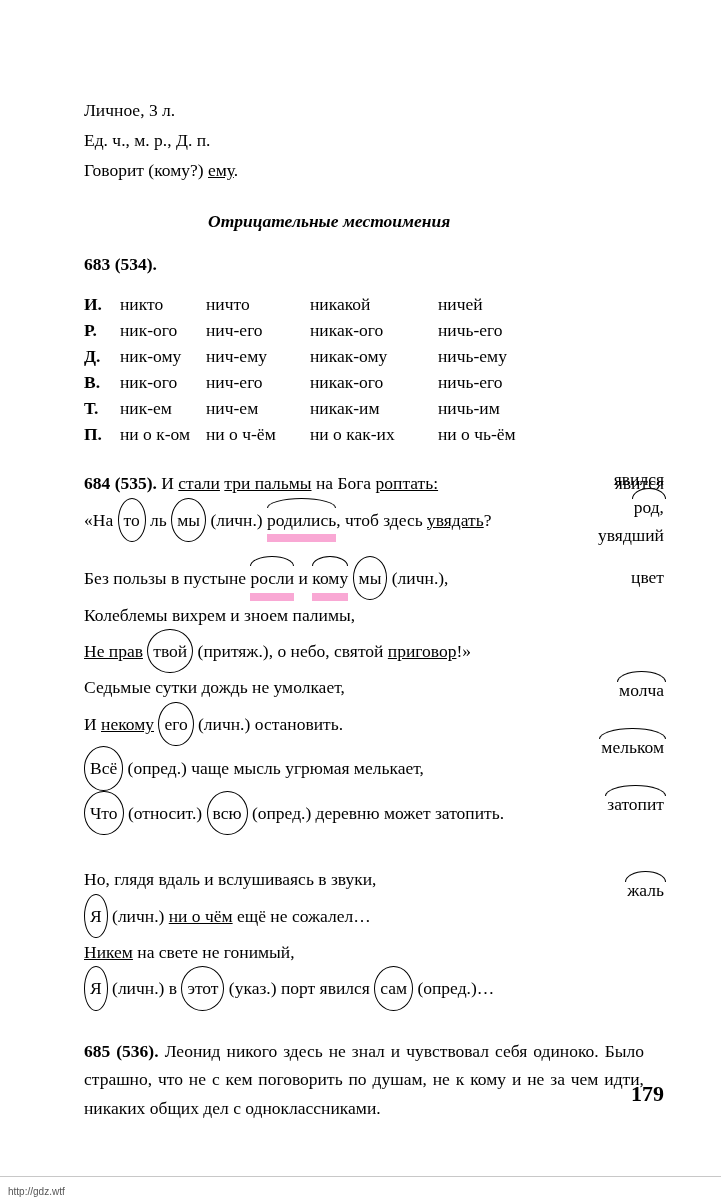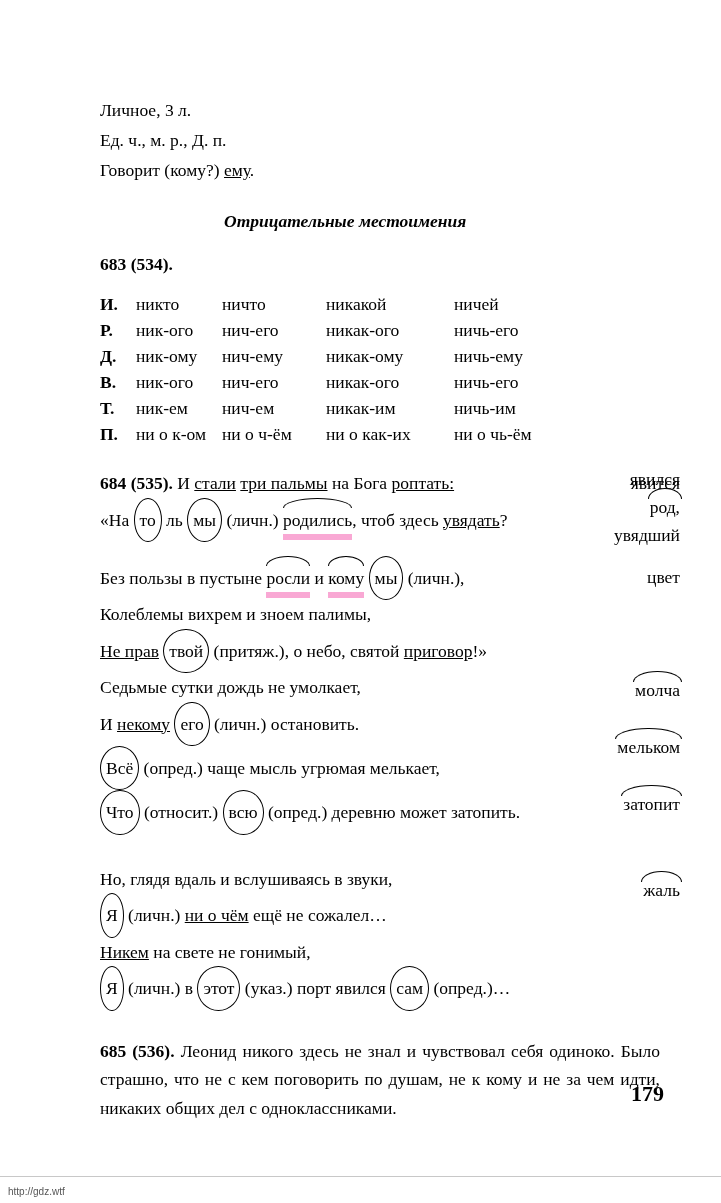--- a/index.html
+++ b/index.html
@@ -19,21 +19,20 @@
     position: absolute;
     left: 0; top: 0;
     width: 721px;
     height: 1203px;
   }
   .content {
     position: absolute;
     left: 84px;
     top: 95px;
     width: 580px;
-    margin-left: 16px;
   }
   .line {
     font-size: 17.5px;
     line-height: 28px;
     white-space: nowrap;
   }
   .head-lines .line { line-height: 30px; }
 
   .section-title {
     font-style: italic;
@@ -76,21 +75,21 @@
   
   .margin-note {
     position: absolute;
     right: 0;
     font-size: 17.5px;
     white-space: nowrap;
   }
 
   
   .u { text-decoration: underline; }
-  .uu { border-bottom: 6px solid #f9a8d4; }
+  .uu { border-bottom: 8px solid #f9a8d4; }
   .oval {
     display: inline-block;
     border: 1.3px solid #000;
     border-radius: 50%;
     padding: 12px 5px;
     line-height: 1.05;
   }
   .arc {
     position: relative;
     display: inline-block;

